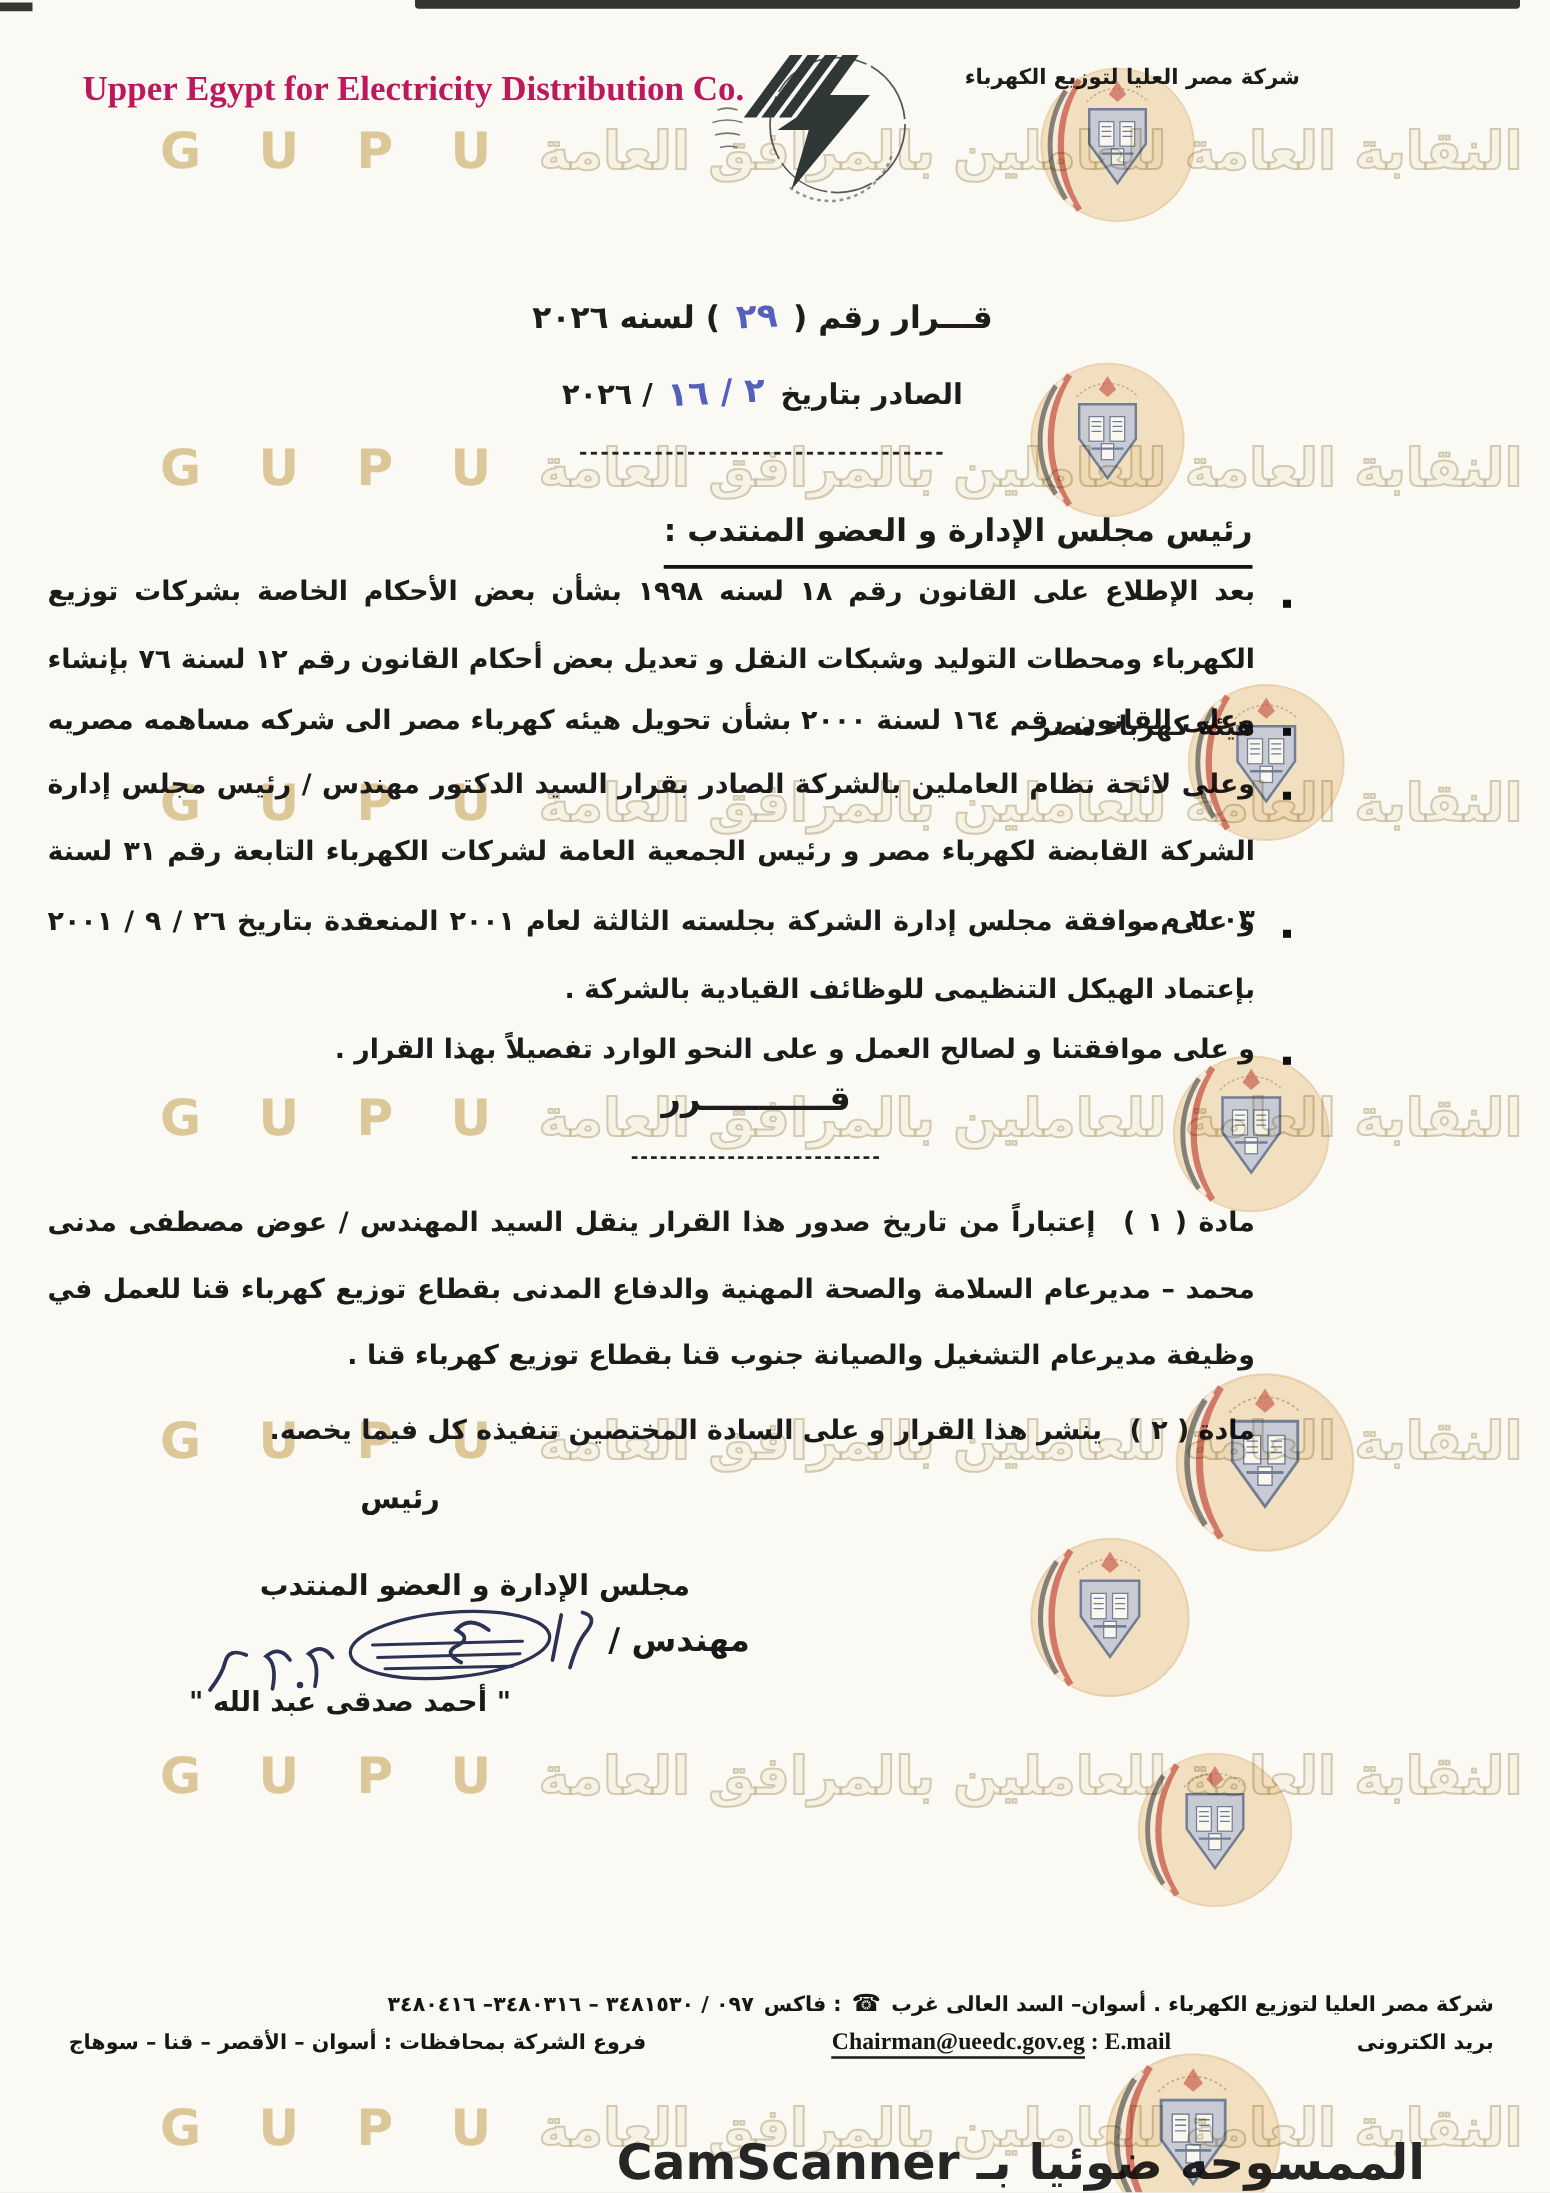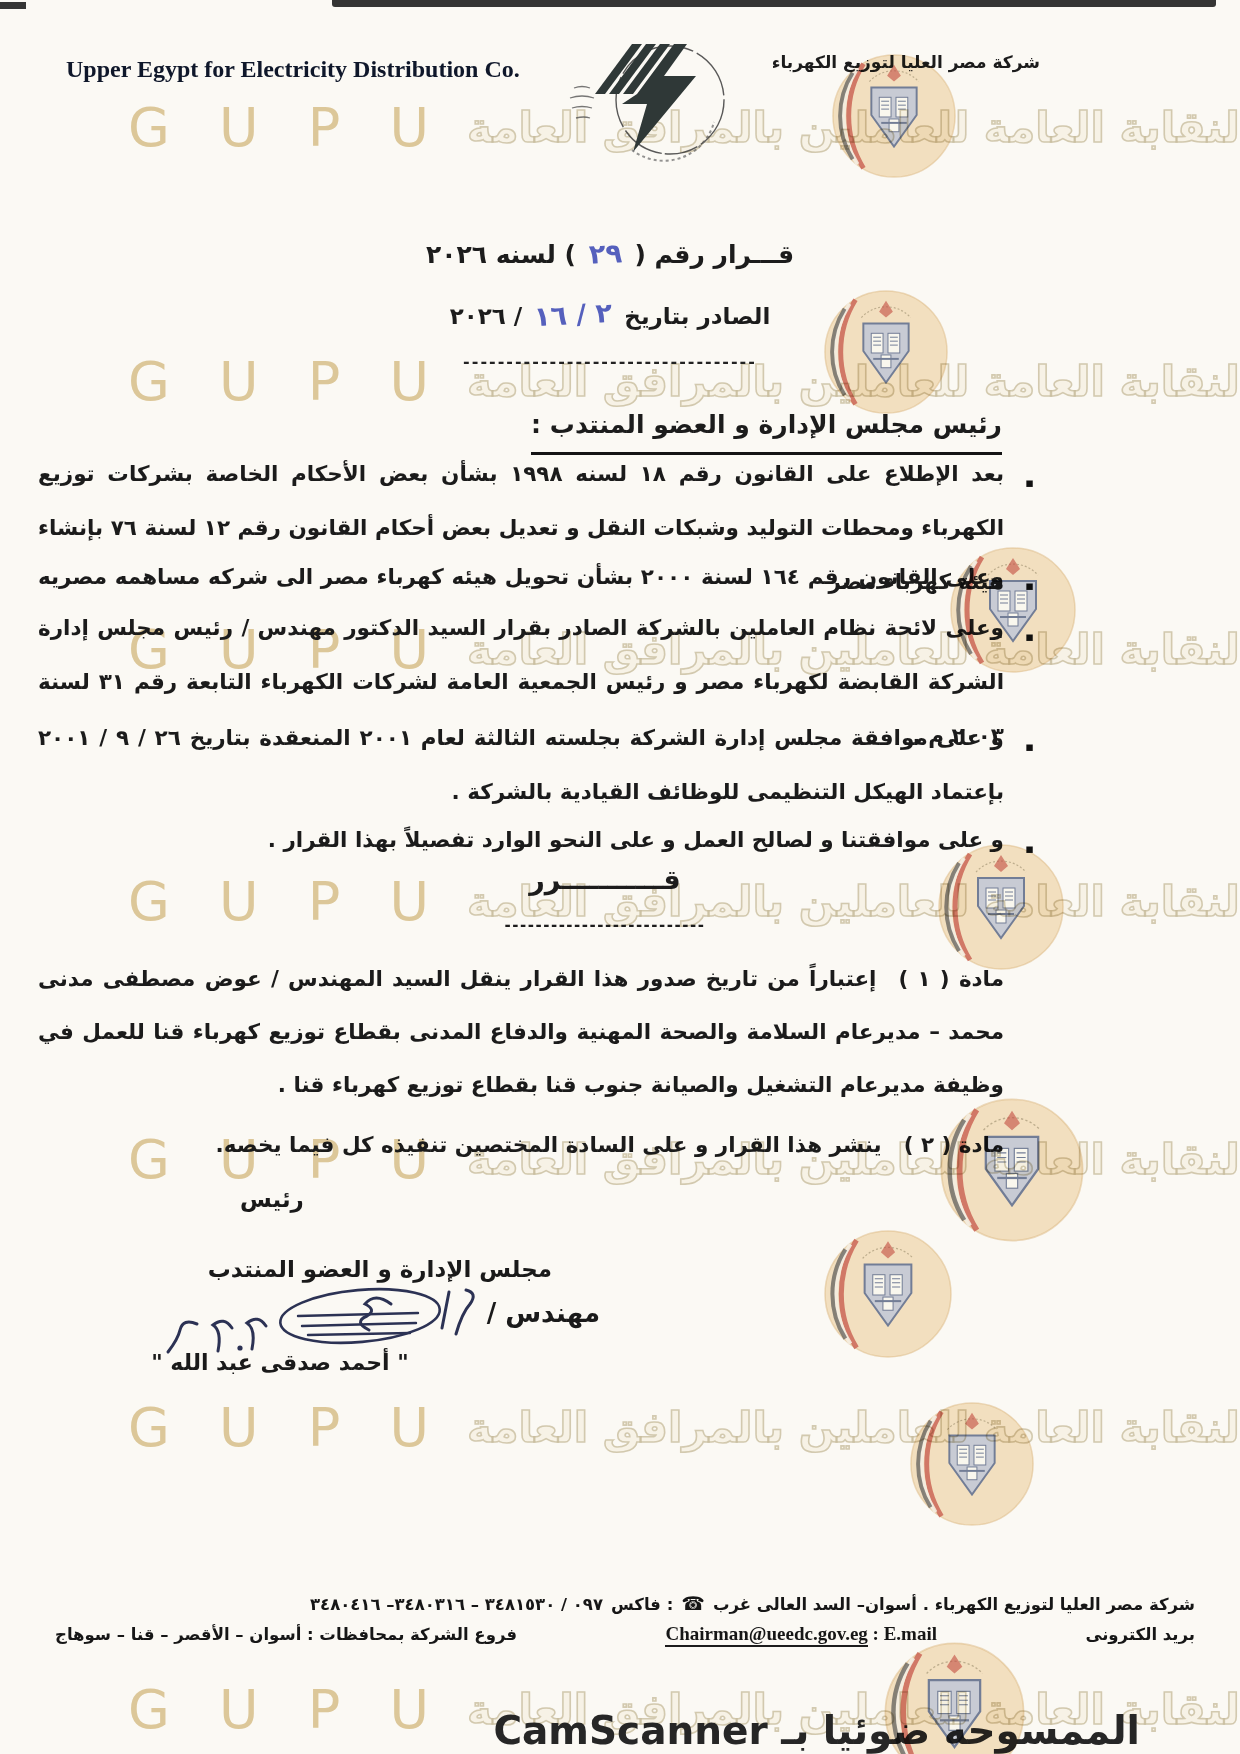--- a/index.html
+++ b/index.html
@@ -5,29 +5,29 @@
   html,body{margin:0;padding:0;background:#e8e6e0;}
   .page{
     position:relative;width:1240px;height:1754px;margin:0 auto;
     background:#fbf9f4;overflow:hidden;
     font-family:"DejaVu Sans",sans-serif;color:#1c1c1c;
   }
   .scan-edge{position:absolute;background:#1f1f1f;opacity:.9;z-index:4;}
   
   .wm{position:absolute;left:128px;display:flex;align-items:center;gap:22px;
       z-index:1;pointer-events:none;white-space:nowrap;mix-blend-mode:multiply;}
-  .wm .gupu{font-size:54px;font-weight:normal;letter-spacing:16px;
+  .wm .gupu{font-size:40px;font-weight:bold;letter-spacing:16px;
       color:rgba(205,172,101,.62);font-family:"DejaVu Sans",sans-serif;}
   .wm .wm-ar{font-size:42px;font-weight:bold;color:rgba(253,251,244,.92);
       -webkit-text-stroke:1.6px rgba(203,192,163,.75);
       text-shadow:0 0 1px rgba(190,180,150,.4);direction:rtl;}
   .stamp{position:absolute;z-index:3;mix-blend-mode:multiply;opacity:.85;pointer-events:none;}
   
   .company-en{position:absolute;left:66px;top:56px;font-family:"Liberation Serif",serif;
-      font-weight:bold;font-size:24px;color:#0f172a;z-index:2;}
+      font-weight:bold;font-size:28px;color:#be185d;z-index:2;}
   .company-ar{position:absolute;right:200px;top:52px;width:290px;font-size:17px;
       font-weight:bold;direction:rtl;text-align:right;z-index:2;}
   .logo{position:absolute;left:540px;top:28px;z-index:2;}
   
   .title-block{position:absolute;left:320px;width:580px;text-align:center;z-index:2;direction:rtl;}
   .t1{top:238px;font-size:25px;font-weight:bold;}
   .t2{top:299px;font-size:23px;font-weight:bold;}
   .t-sep{top:352px;font-size:16px;font-weight:bold;letter-spacing:2px;color:#222;}
   .hand-blue{color:#5560bd;font-weight:600;display:inline-block;transform:rotate(-3deg);
       font-size:27px;padding:0 4px;}
@@ -39,21 +39,21 @@
       text-align:justify;font-size:21.5px;font-weight:700;line-height:54px;z-index:2;color:#1b1b1b;}
   .bullet .marker{position:absolute;right:-30px;top:9px;font-size:13px;color:#111;}
   .decision-word{position:absolute;left:470px;width:270px;top:864px;text-align:center;
       font-size:27px;font-weight:800;z-index:2;direction:rtl;}
   .decision-sep{position:absolute;left:470px;width:270px;top:916px;text-align:center;
       font-size:15px;font-weight:bold;letter-spacing:1.5px;z-index:2;}
   .article{line-height:53px;}
   .art-label{font-weight:800;margin-left:22px;}
   
   .sig{position:absolute;z-index:2;direction:rtl;font-weight:700;color:#1a1a1a;}
-  .sig-1{left:240px;top:1186px;width:160px;text-align:left;font-size:23px;}
+  .sig-1{left:240px;top:1186px;width:160px;text-align:center;font-size:23px;}
   .sig-2{left:148px;top:1256px;width:404px;font-size:23px;}
   .sig-3{left:466px;top:1298px;width:134px;font-size:26px;}
   .sig-name{left:108px;top:1350px;width:344px;text-align:center;font-size:22px;font-weight:800;}
   .scrawl{position:absolute;left:148px;top:1280px;z-index:2;}
   
   .footer{position:absolute;left:55px;right:45px;top:1592px;z-index:2;direction:rtl;
       font-size:16.5px;font-weight:700;color:#161616;}
   .f-row1{display:flex;justify-content:flex-start;gap:8px;align-items:baseline;}
   .f-row2{display:flex;justify-content:space-between;align-items:baseline;margin-top:9px;}
   .f-num{direction:ltr;unicode-bidi:isolate;}

